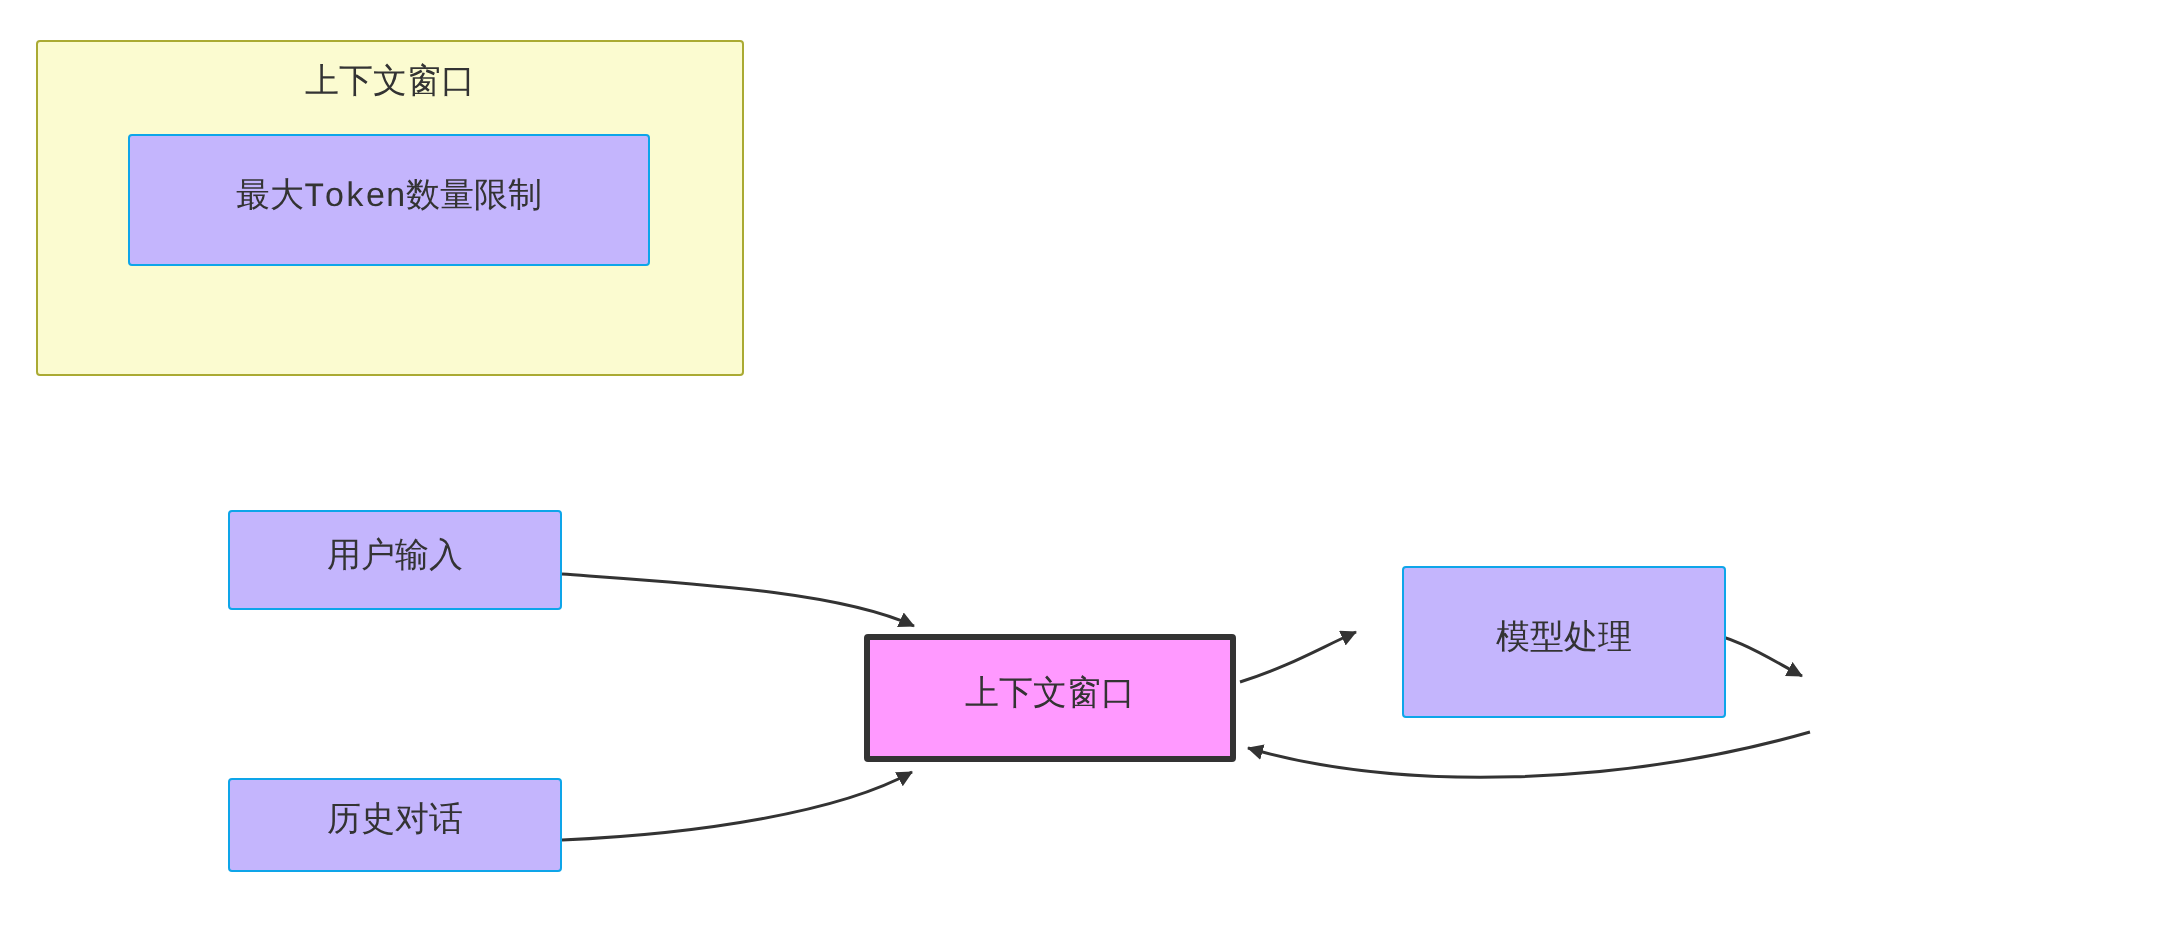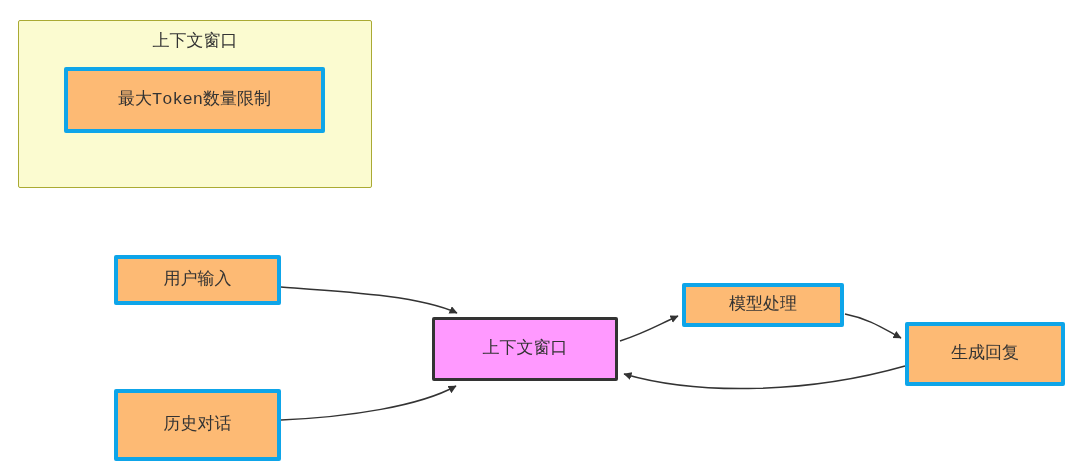--- a/index.html
+++ b/index.html
@@ -16,22 +16,22 @@
     position: absolute;
     left: 0; top: 0;
     width: 1080px; height: 470px;
     pointer-events: none;
   }
   .node {
     position: absolute;
     display: flex;
     align-items: center;
     justify-content: center;
-    background: #fdba74;
-    border: 4px solid #0ea5e9;
+    background: #c4b5fd;
+    border: 1px solid #0ea5e9;
     border-radius: 2px;
     font-size: 17px;
     line-height: 1.2;
     color: #333333;
     box-sizing: border-box;
     text-align: center;
   }
   .subgraph {
     position: absolute;
     left: 18px; top: 20px;
@@ -45,28 +45,28 @@
     position: absolute;
     top: 8px;
     left: 0;
     width: 100%;
     text-align: center;
     font-size: 17px;
     color: #333333;
   }
   .node-max-token   { left: 64px;  top: 67px;  width: 261px; height: 66px; }
   .node-user-input  { left: 114px; top: 255px; width: 167px; height: 50px; }
-  .node-history     { left: 114px; top: 389px; width: 167px; height: 72px; }
+  .node-history     { left: 114px; top: 389px; width: 167px; height: 47px; }
   .node-context     {
     left: 432px; top: 317px; width: 186px; height: 64px;
     background: #ff99ff;
     border: 3px solid #333333;
     border-radius: 2px;
   }
-  .node-model       { left: 682px; top: 283px; width: 162px; height: 44px; }
+  .node-model       { left: 701px; top: 283px; width: 162px; height: 76px; }
   .node-reply       { left: 905px; top: 322px; width: 160px; height: 64px; }
 </style>
 </head>
 <body>
 
 <div class="canvas">
 
   <svg class="edges-layer" viewBox="0 0 1080 470" xmlns="http://www.w3.org/2000/svg">
     <defs>
       <marker id="arrowhead" markerWidth="9" markerHeight="9" refX="7.5" refY="4" orient="auto" markerUnits="userSpaceOnUse">
@@ -82,15 +82,14 @@
 
   <div class="subgraph">
     <div class="subgraph-title">上下文窗口</div>
   </div>
   <div class="node node-max-token">最大Token数量限制</div>
 
   <div class="node node-user-input">用户输入</div>
   <div class="node node-history">历史对话</div>
   <div class="node node-context">上下文窗口</div>
   <div class="node node-model">模型处理</div>
-  <div class="node node-reply">生成回复</div>
 
 </div>
 
 </body></html>

